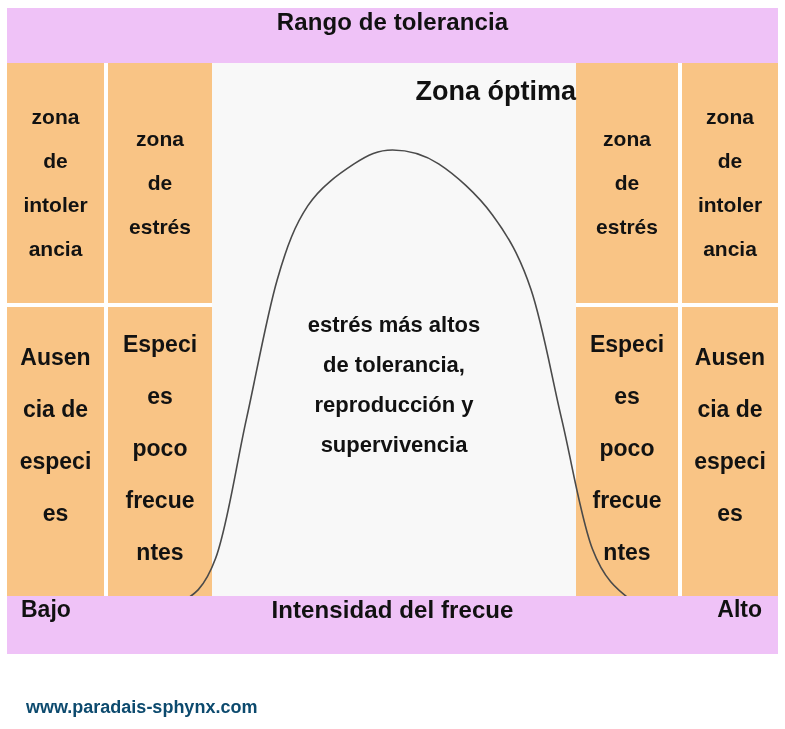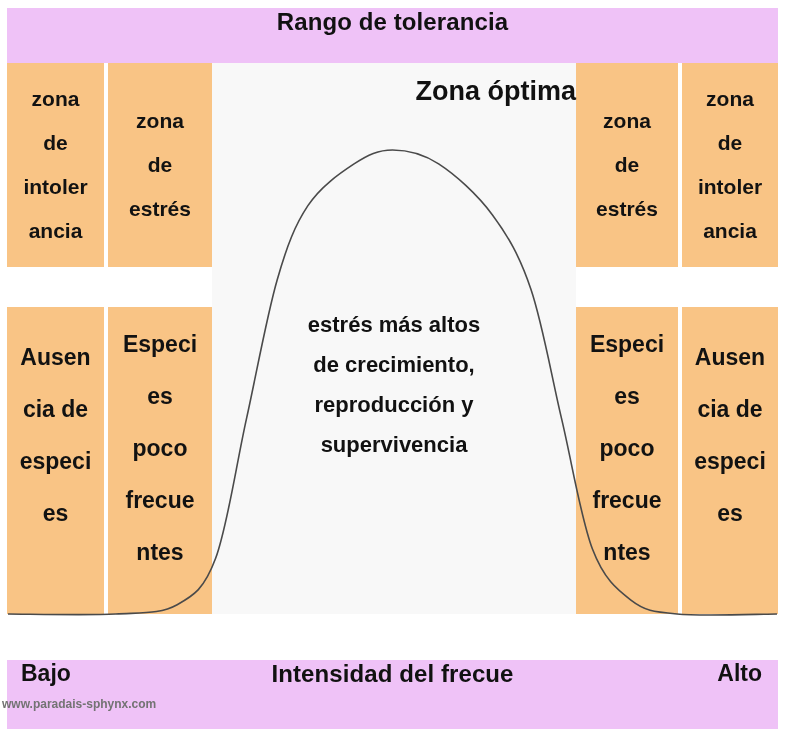--- a/index.html
+++ b/index.html
@@ -27,22 +27,22 @@
     background: #EFC2F7;
     display: flex;
     align-items: flex-start;
     justify-content: center;
   }
   #tolerance-band {
     top: 8px;
     height: 55px;
   }
   #factor-band {
-    top: 660px;
-    height: 70px;
+    top: 596px;
+    height: 58px;
   }
   .band-title {
     font-size: 24px;
     font-weight: bold;
     color: #111111;
     letter-spacing: 0.1px;
   }
   .band-end {
     position: absolute;
     font-size: 23px;
@@ -67,21 +67,21 @@
     position: absolute;
     background: #F9C485;
     color: #121212;
     display: flex;
     align-items: center;
     justify-content: center;
     text-align: center;
     font-weight: bold;
     box-sizing: border-box;
   }
-  .col-upper { top: 63px;  height: 204px; }
+  .col-upper { top: 63px;  height: 240px; }
   .col-lower { top: 307px; height: 307px; }
 
   .c1 { left: 7px;   width: 97px;  }
   .c2 { left: 108px; width: 104px; }
   .c3 { left: 576px; width: 102px; }
   .c4 { left: 682px; width: 96px;  }
 
   .col-upper .col-text {
     font-size: 21px;
     line-height: 44px;
@@ -124,25 +124,25 @@
     font-size: 22px;
     font-weight: bold;
     line-height: 40px;
     color: #111111;
   }
   #optimal-body div { white-space: nowrap; }
 
   
   #watermark {
     position: absolute;
-    left: 2px;
+    left: 26px;
     top: 697px;
-    font-size: 12px;
-    font-weight: bold;
-    color: #737373;
+    font-size: 18px;
+    font-weight: bold;
+    color: #0c4a6e;
   }
 </style>
 </head>
 <body>
 
 <div id="diagram">
 
   <div class="band" id="tolerance-band">
     <span class="band-title">Rango de tolerancia</span>
   </div>
@@ -222,21 +222,21 @@
   </div>
 
   <svg id="curve-layer" viewBox="0 0 785 729">
     <path id="curve-path" fill="none" stroke="#4a4a4a" stroke-width="1.6" d="M 8.00 614.00 C 25.94 614.00, 87.46 615.55, 115.66 614.00 C 143.86 612.45, 160.52 614.00, 177.18 604.72 C 193.84 595.44, 204.10 589.25, 215.63 558.32 C 227.17 527.39, 236.14 465.52, 246.39 419.12 C 256.64 372.72, 266.90 315.49, 277.15 279.92 C 287.40 244.35, 295.09 225.01, 307.91 205.68 C 320.73 186.35, 339.95 173.20, 354.05 163.92 C 368.15 154.64, 378.40 150.00, 392.50 150.00 C 406.60 150.00, 421.98 153.09, 438.64 163.92 C 455.30 174.75, 477.09 194.08, 492.47 214.96 C 507.85 235.84, 519.39 255.17, 530.92 289.20 C 542.46 323.23, 551.43 375.81, 561.68 419.12 C 571.93 462.43, 580.91 518.88, 592.44 549.04 C 603.98 579.20, 616.79 589.25, 630.89 600.08 C 644.99 610.91, 652.68 611.68, 677.03 614.00 C 701.38 616.32, 760.34 614.00, 777.00 614.00"></path>
   </svg>
 
   <div id="optimal-title">Zona óptima</div>
 
   <div id="optimal-body">
     <div>estrés más altos</div>
-    <div>de crecimiento,</div>
+    <div>de tolerancia,</div>
     <div>reproducción y</div>
     <div>supervivencia</div>
   </div>
 
   <div class="band" id="factor-band">
     <span class="band-end" id="factor-low">Bajo</span>
     <span class="band-title">Intensidad del frecue</span>
     <span class="band-end" id="factor-high">Alto</span>
   </div>
 

